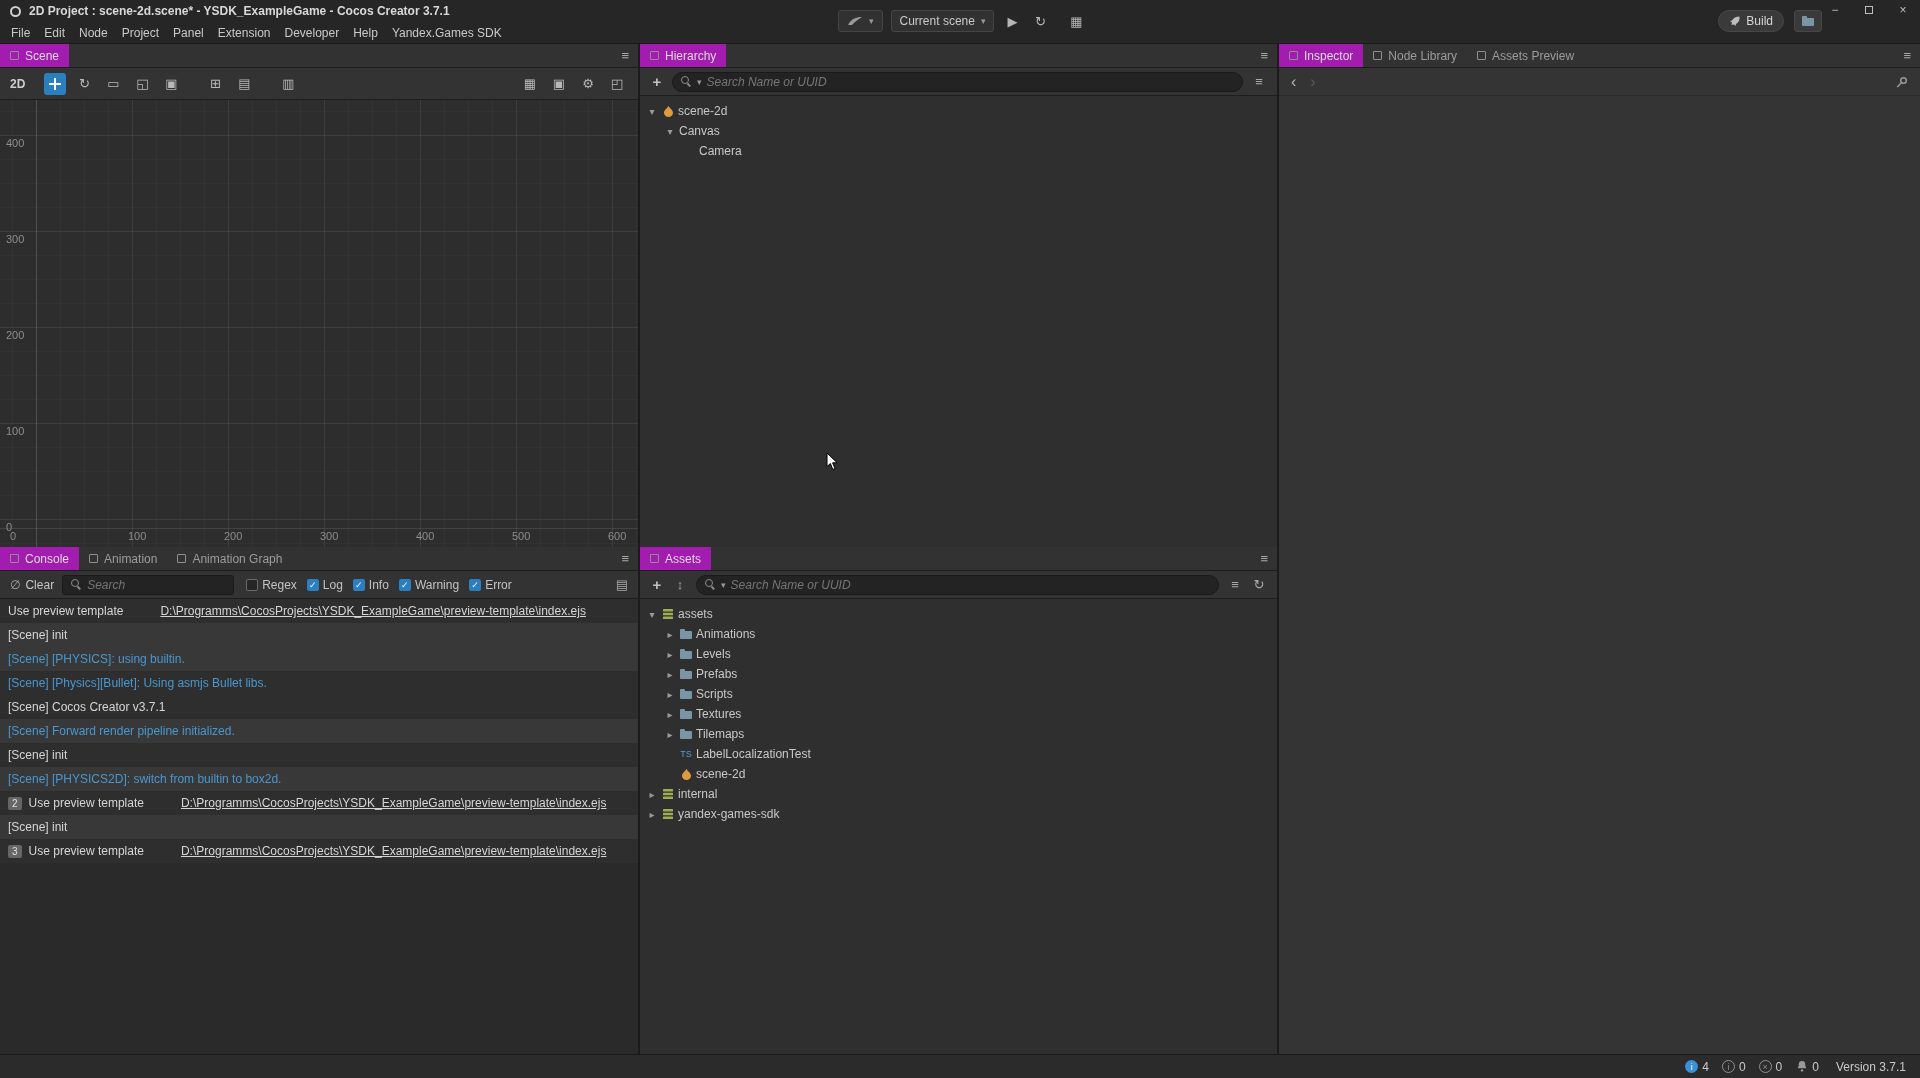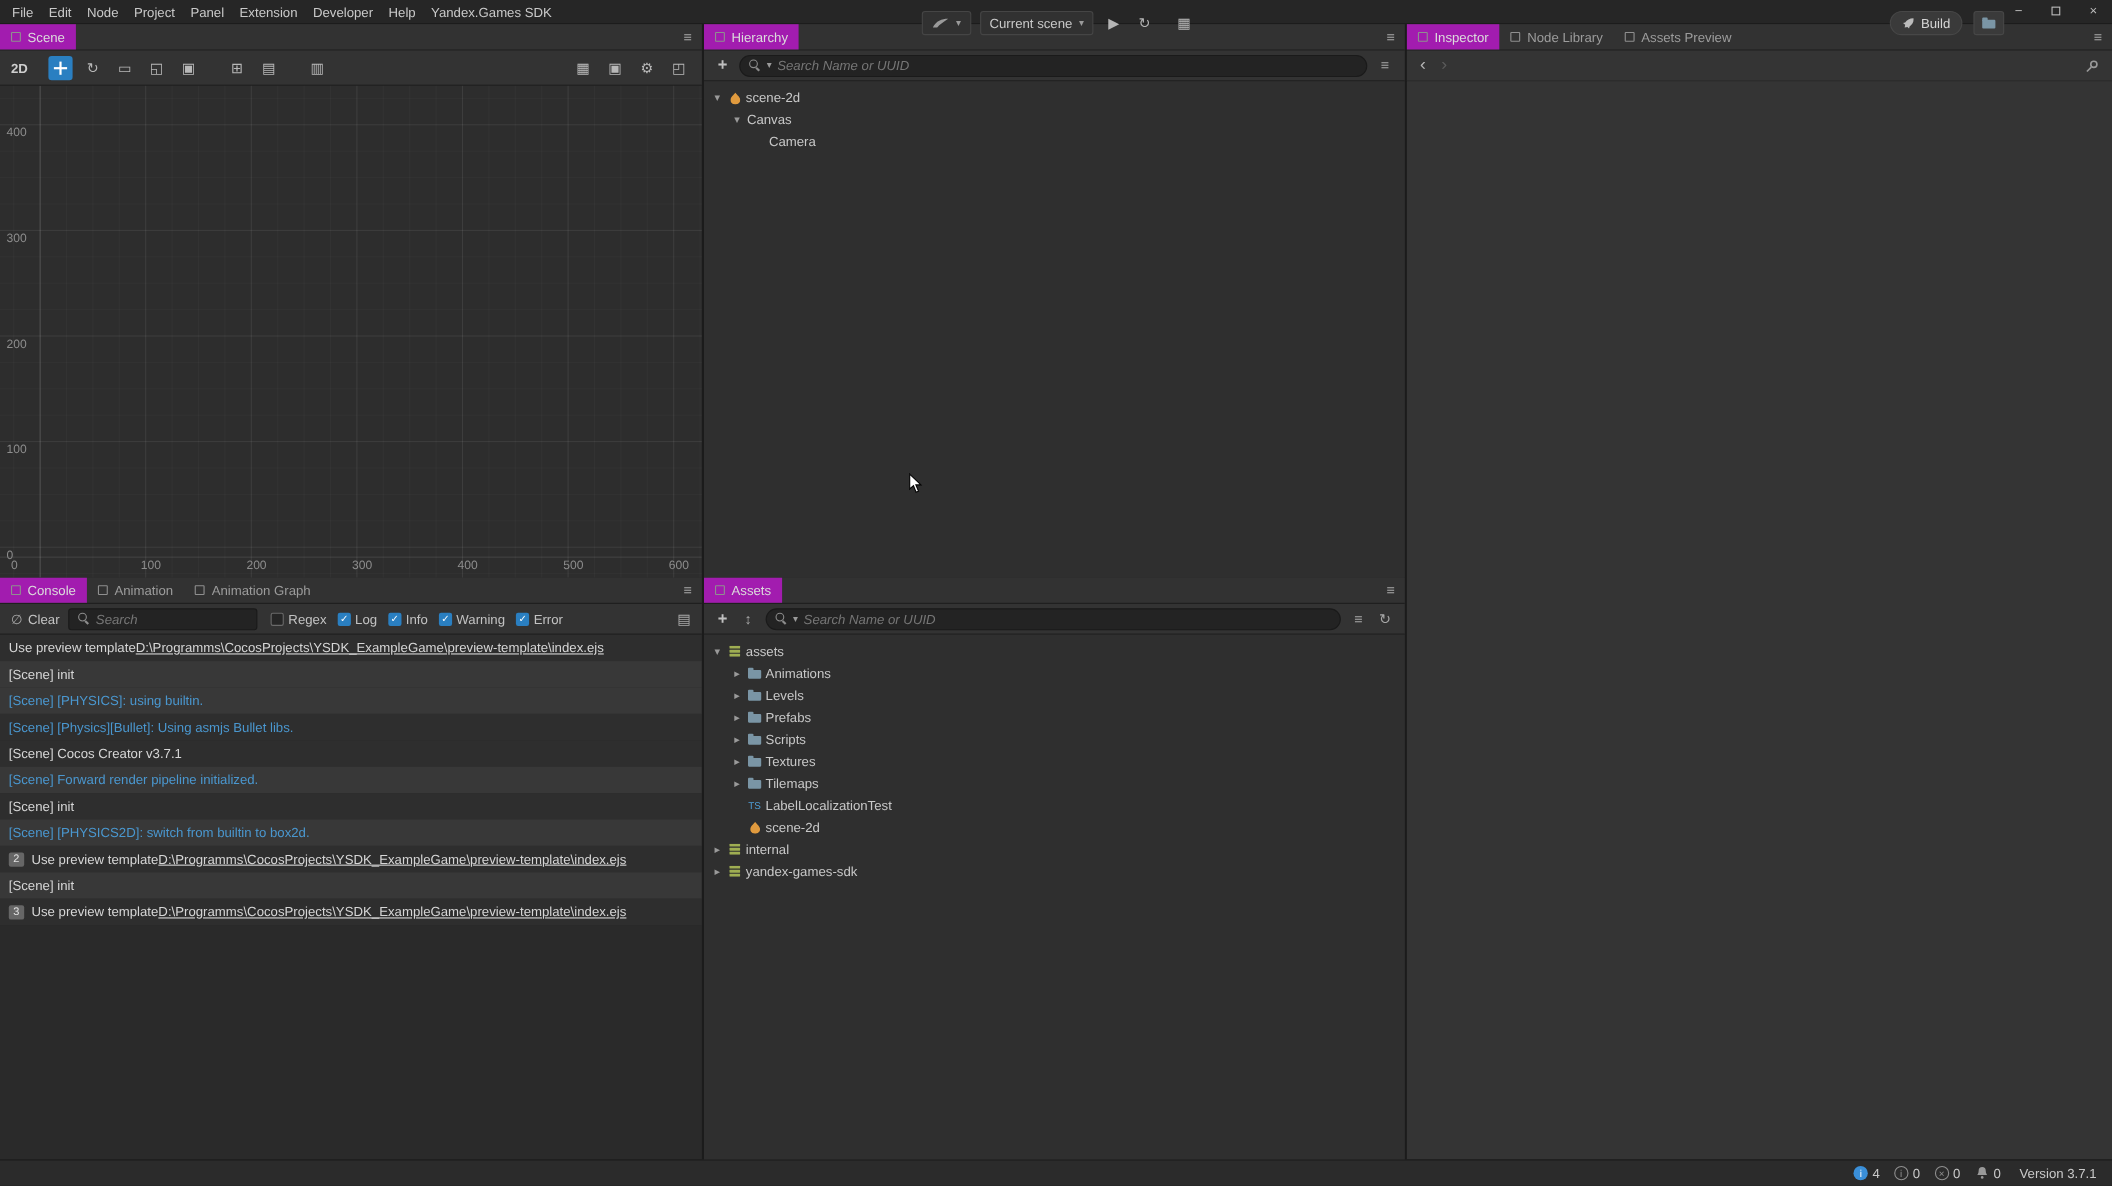--- a/index.html
+++ b/index.html
@@ -81,21 +81,21 @@
   .cb { width:12px; height:12px; border-radius:2px; display:flex; align-items:center; justify-content:center; font-size:9px; color:#fff; background:#262626; border:1px solid #6a6a6a; flex:none; }
   .cb.on { background:#2a7fc1; border:none; }
   .cb.on::before { content:"✓"; }
   .logfile-ico { margin-left:auto; color:#a8a8a8; font-size:13px; }
   .console-logs { flex:1; background:#2a2a2a; overflow:hidden; }
   .log-row { height:24px; display:flex; align-items:center; padding:0 8px; white-space:nowrap; overflow:hidden; }
   .log-row.even { background:#2e2e2e; }
   .log-row.odd { background:#383838; }
   .log-text { color:#d6d6d6; }
   .lvl-info .log-text { color:#4a97cf; }
-  .log-link { color:#d6d6d6; text-decoration:underline; }
+  .log-link { color:#d6d6d6; text-decoration:underline;margin-left:37px; }
   .log-badge { background:#666; color:#e0e0e0; border-radius:2px; font-size:10px; padding:1px 4px; margin-right:7px; flex:none; }
 
   
   .hierarchy-panel { height:503px; flex:none; }
   .assets-panel { flex:1; }
   .mini-toolbar { height:28px; background:#333333; display:flex; align-items:center; gap:8px; padding:0 10px; border-bottom:1px solid #1d1d1d; flex:none; }
   .plus-ico { color:#c0c0c0; font-size:15px; font-weight:bold; width:14px; text-align:center; }
   .sort-ico, .list-ico, .refresh-ico { color:#a8a8a8; font-size:13px; width:16px; text-align:center; }
   .panel-body { flex:1; background:#2f2f2f; position:relative; overflow:hidden; padding-top:5px; }
   .tree-row { height:20px; display:flex; align-items:center; gap:3px; white-space:nowrap; }
@@ -123,20 +123,24 @@
   .st-ico { width:13px; height:13px; border-radius:50%; display:flex; align-items:center; justify-content:center; font-size:9px; border:1px solid #8f8f8f; color:#8f8f8f; flex:none; }
   .st-ico.accent { background:#3a8fd9; border:none; color:#fff; }
   .st-ico.bell { border:none; }
   .version { margin-left:4px; }
 </style>
 </head>
 <body>
 
 <div class="app">
 
+  <div class="titlebar">
+    <span class="logo-ring"></span>
+    <span class="win-title">2D Project : scene-2d.scene* - YSDK_ExampleGame - Cocos Creator 3.7.1</span>
+  </div>
 
   <div class="menubar">
     <span style="display:flex;align-items:center;">
         <span class="menu-item">File</span>
         <span class="menu-item">Edit</span>
         <span class="menu-item">Node</span>
         <span class="menu-item">Project</span>
         <span class="menu-item">Panel</span>
         <span class="menu-item">Extension</span>
         <span class="menu-item">Developer</span>

